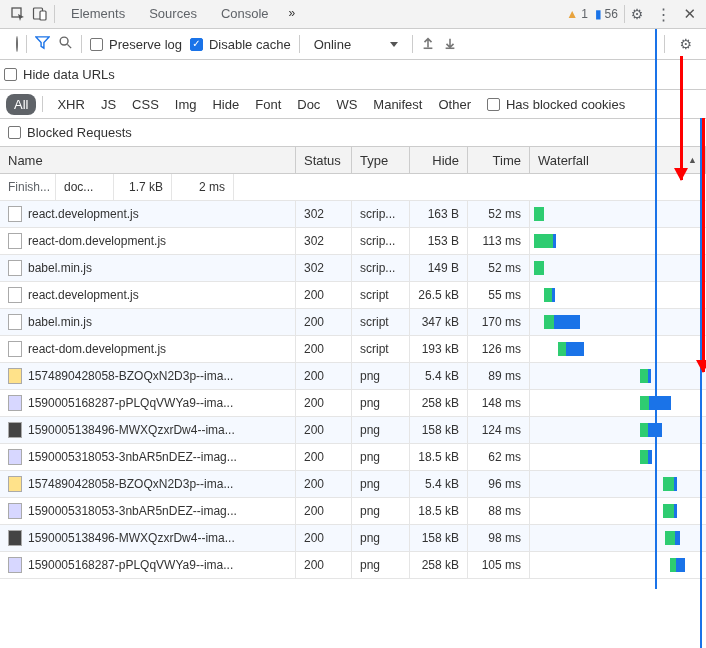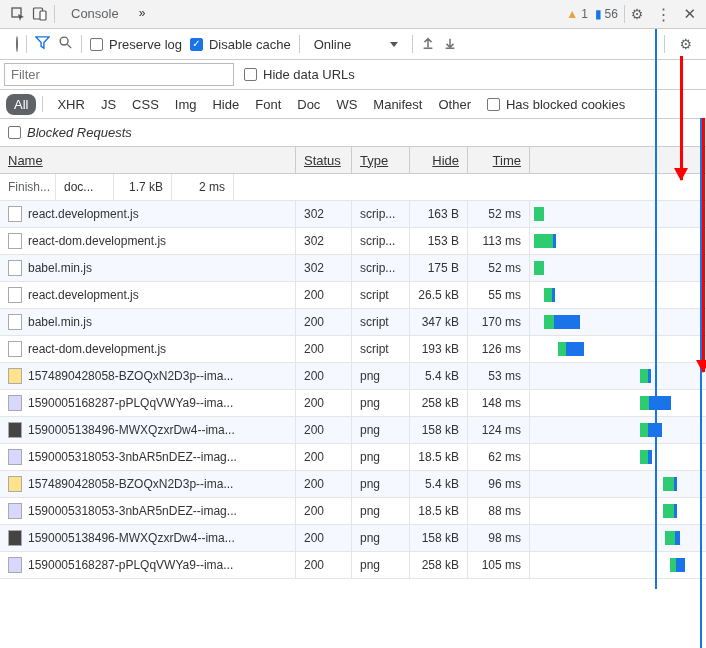--- a/index.html
+++ b/index.html
@@ -125,39 +125,38 @@
     padding:0 6px; gap:0; font-size:13px;
   }
   .type-pill {
     padding:3px 8px 3px 8px; color:#333; border-radius:8px;
   }
   .type-pill.active { background:#5f6368; color:#fff;}
   .type-sep { width:1px; height:16px; background:#ccc; margin:0 6px;}
   .blockedbar {
     display:flex; height:28px; border-bottom:1px solid #ccc;
     padding:0 8px;
-    font-style:italic;
   }
   
   
   .table { width:100%; }
   .thead, .trow {
     display:flex; align-items:center; height:27px;
     border-bottom:1px solid #e5e5e5;
   }
   .thead {
     background:#f3f3f3; font-weight:400; color:#333;
     border-bottom:1px solid #ccc; font-size:13px;
   }
   .cell {
     padding:0 8px; border-right:1px solid #e5e5e5; height:100%;
     display:flex; align-items:center; overflow:hidden; white-space:nowrap;
     text-overflow:ellipsis;
   }
-  .thead .cell { border-right:1px solid #ccc;text-decoration:underline;}
+  .thead .cell { border-right:1px solid #ccc;}
   .c-name { flex:0 0 296px; }
   .c-status { flex:0 0 56px;}
   .c-type { flex:0 0 58px;}
   .c-size { flex:0 0 58px; justify-content:flex-end;}
   .c-time { flex:0 0 62px; justify-content:flex-end;}
   .c-waterfall { flex:1; position:relative; border-right:none;}
   .thead .c-waterfall::after {
     content:"▲"; position:absolute; right:8px; color:#555; font-size:9px;
   }
   .trow:nth-child(odd){ background:#fff;}
@@ -207,20 +206,22 @@
     </span>
     <span class="icon">
       <svg width="16" height="16" viewBox="0 0 16 16">
           <rect x="1.5" y="2" width="9" height="11" rx="1" fill="none" stroke="#555" stroke-width="1.2"></rect>
           <rect x="8" y="5" width="6" height="9" rx="1" fill="#fff" stroke="#555" stroke-width="1.2"></rect>
         </svg>
     </span>
   </div>
   <div class="sep"></div>
   <div class="tabs">
+    <div class="tab">Elements</div>
+    <div class="tab">Sources</div>
     <div class="tab">Console</div>
     <div class="more-tabs">»</div>
   </div>
   <div class="spacer"></div>
   <div class="warn-badge">
     <span class="warn-triangle">▲</span>
     <span>1</span>
     <span class="msg-blue" style="margin-left:4px">▮</span>
     <span>56</span>
   </div>
@@ -271,21 +272,20 @@
         <path d="M8 3 V13 M4 9 L8 13 L12 9" fill="none" stroke="#777" stroke-width="1.8"></path>
         <line x1="3" y1="14" x2="13" y2="14" stroke="#777" stroke-width="1.8"></line>
       </svg>
   </span>
   <div class="spacer"></div>
   <div class="sep"></div>
   <span class="gear">⚙</span>
 </div>
 
 <div class="filterbar">
-  <input class="filter-input" placeholder="Filter" style="">
   <label class="checkbox">
     <span class="box"></span>
       <span>Hide data URLs</span>
   </label>
 </div>
 
 <div class="typebar">
   <span class="type-pill active">All</span>
   <span class="type-sep"></span>
   <span class="type-pill">XHR</span>
@@ -311,20 +311,21 @@
   </label>
 </div>
 
 <div class="table">
   <div class="thead">
     <div class="cell c-name">Name</div>
     <div class="cell c-status">Status</div>
     <div class="cell c-type">Type</div>
     <div class="cell c-size">Hide</div>
     <div class="cell c-time">Time</div>
+    <div class="cell c-waterfall">Waterfall</div>
   </div>
   <div class="table-body" id="tbody">
       <div class="trow">
         <div class="cell c-status">Finish...</div>
         <div class="cell c-type">doc...</div>
         <div class="cell c-size">1.7 kB</div>
         <div class="cell c-time">2 ms</div>
         <div class="cell c-waterfall">
           <div class="waterbar" style="left:0px;">
             <span class="g" style="left:0;width:0px"></span>
@@ -364,21 +365,21 @@
           </div>
         </div>
       </div>
       <div class="trow">
         <div class="cell c-name">
           <span class="file-ico"></span>
           <span class="name-text">babel.min.js</span>
         </div>
         <div class="cell c-status">302</div>
         <div class="cell c-type">scrip...</div>
-        <div class="cell c-size">175 B</div>
+        <div class="cell c-size">149 B</div>
         <div class="cell c-time">52 ms</div>
         <div class="cell c-waterfall">
           <div class="waterbar" style="left:4px;">
             <span class="g" style="left:0;width:10px"></span>
             <span class="b" style="left:10px;width:0px"></span>
           </div>
         </div>
       </div>
       <div class="trow">
         <div class="cell c-name">
@@ -429,21 +430,21 @@
         </div>
       </div>
       <div class="trow">
         <div class="cell c-name">
           <span class="file-ico img-y"></span>
           <span class="name-text">1574890428058-BZOQxN2D3p--ima...</span>
         </div>
         <div class="cell c-status">200</div>
         <div class="cell c-type">png</div>
         <div class="cell c-size">5.4 kB</div>
-        <div class="cell c-time">53 ms</div>
+        <div class="cell c-time">89 ms</div>
         <div class="cell c-waterfall">
           <div class="waterbar" style="left:110px;">
             <span class="g" style="left:0;width:8px"></span>
             <span class="b" style="left:8px;width:3px"></span>
           </div>
         </div>
       </div>
       <div class="trow">
         <div class="cell c-name">
           <span class="file-ico img-p"></span>

